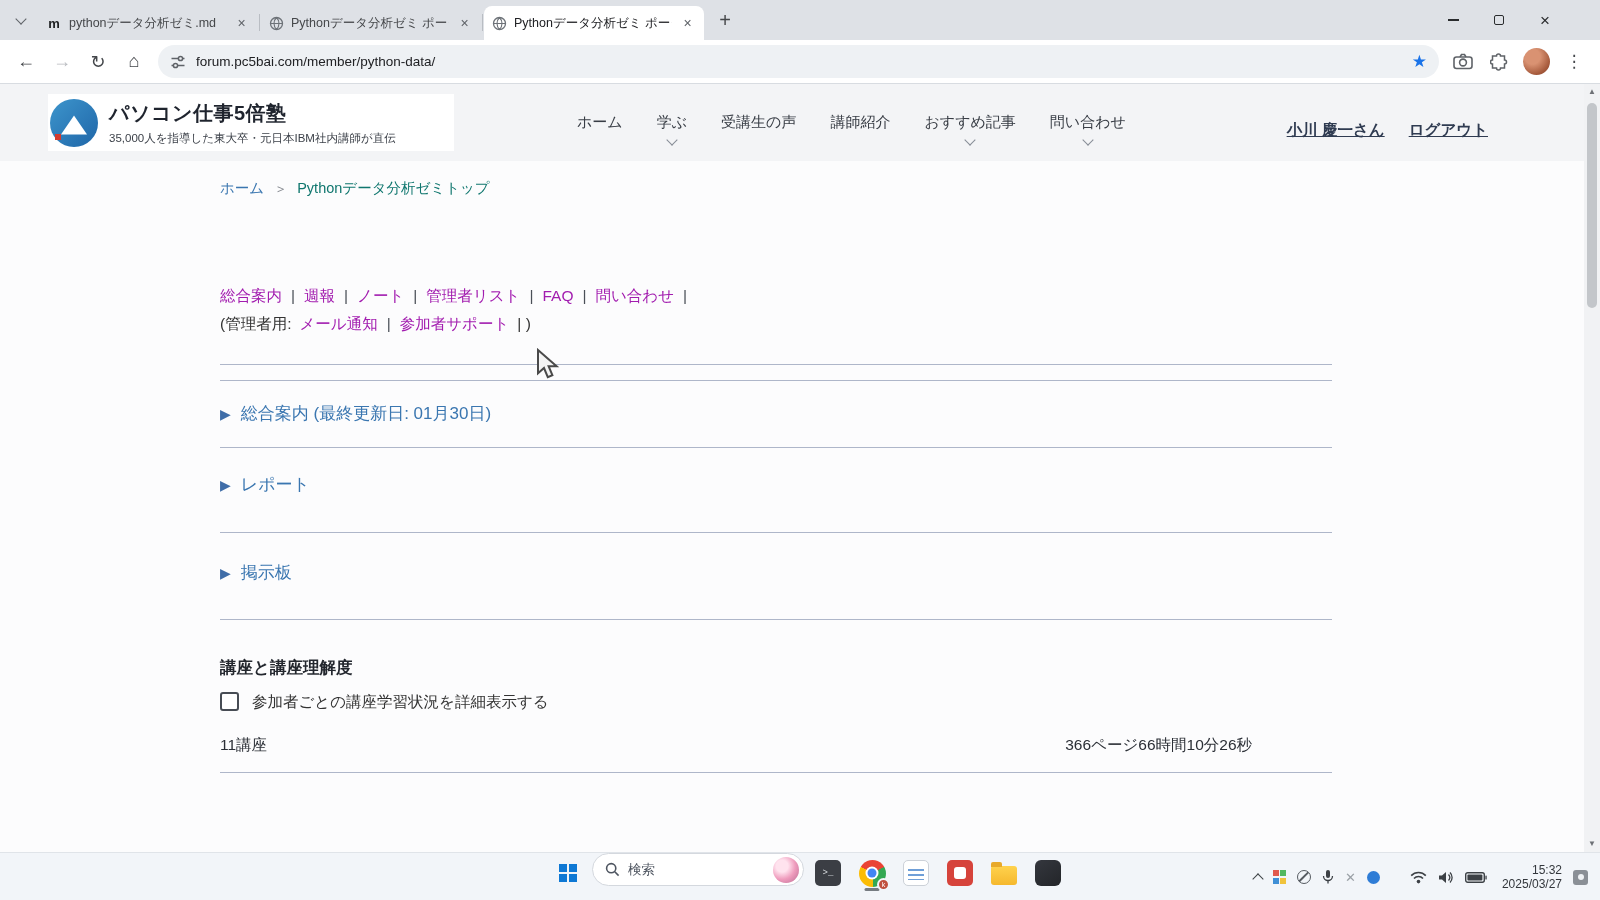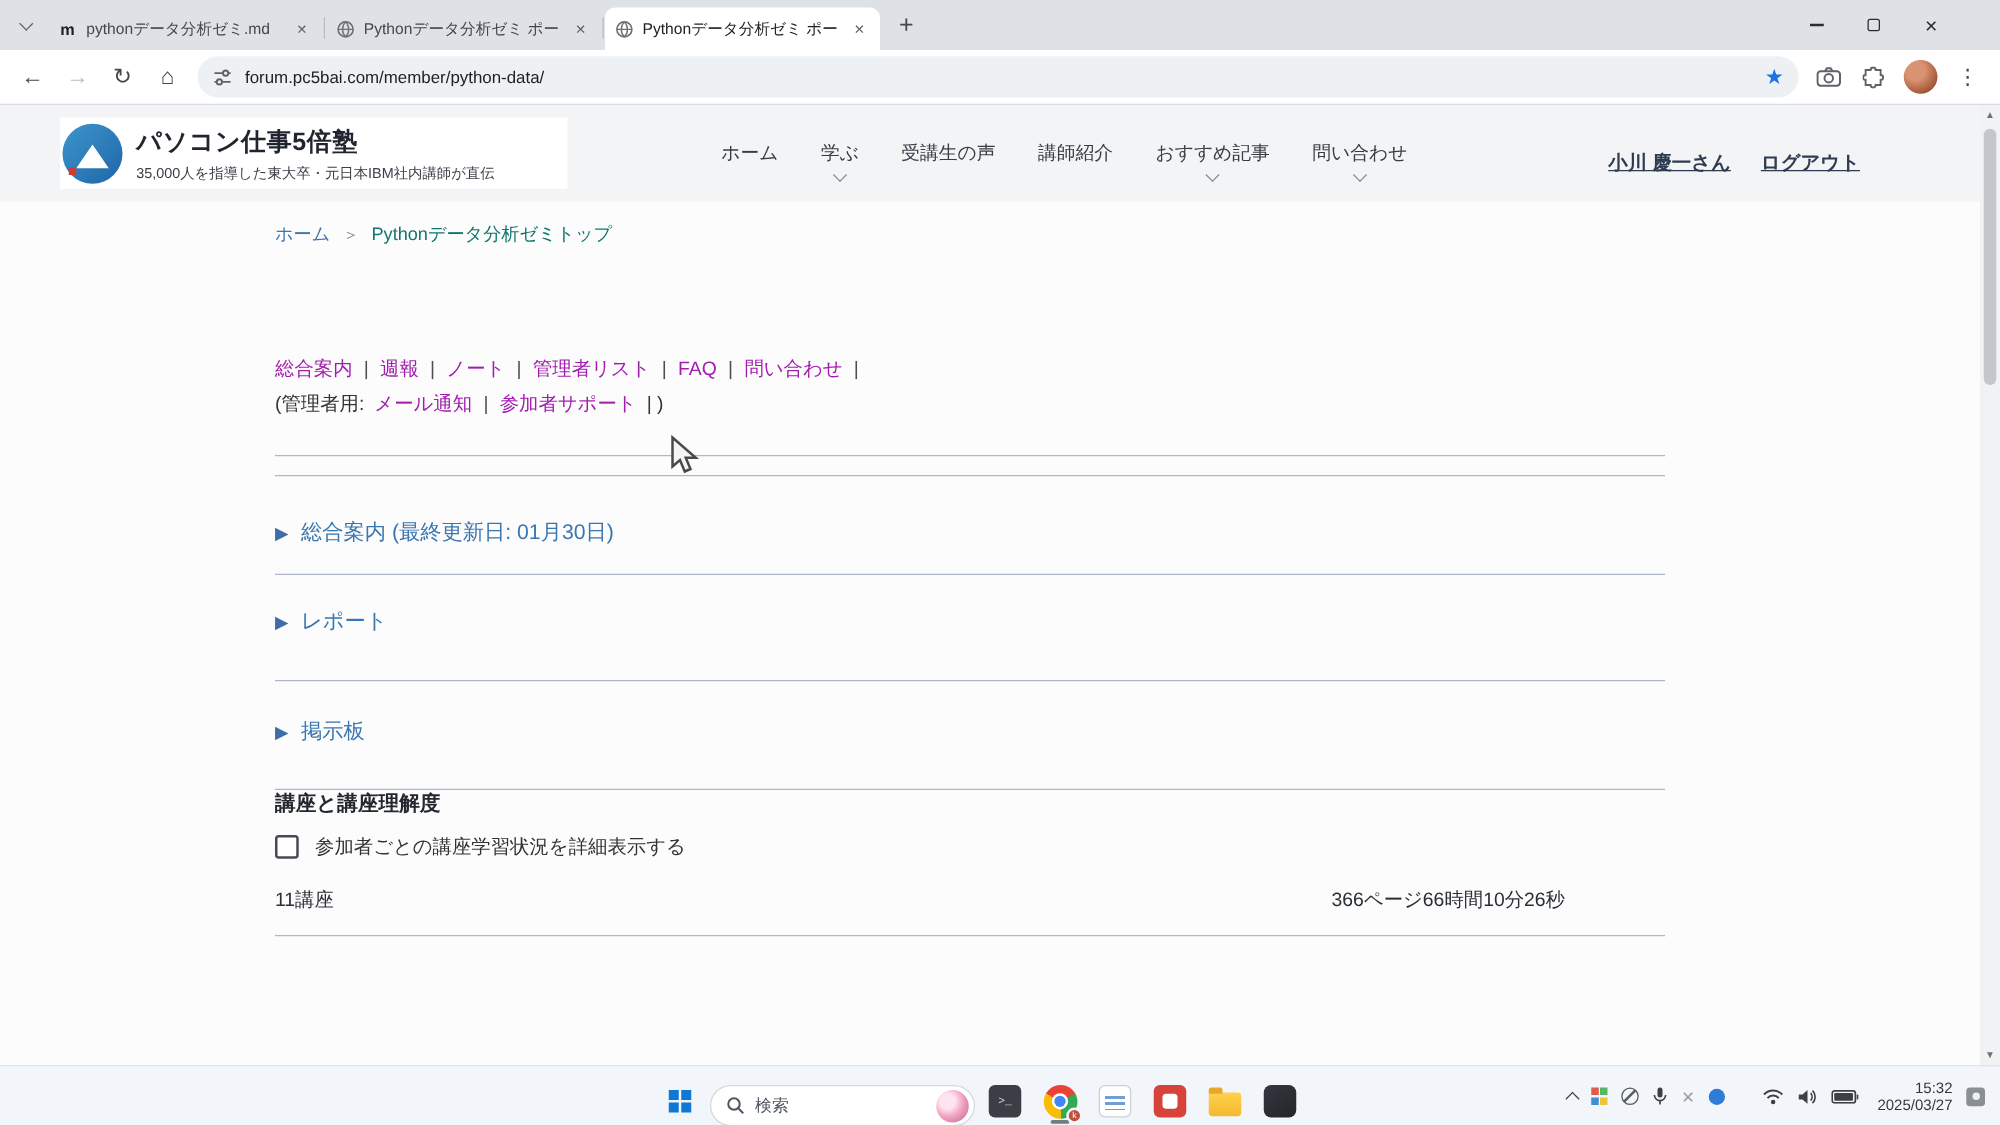--- a/index.html
+++ b/index.html
@@ -64,42 +64,42 @@
   a.qlink { color: #a21caf; text-decoration: none; }
   .sep { margin: 0 9px; color: #4a4f57; }
   .plain { color: #333; }
   .prefix { margin-right: 8px; }
 
   .hr { border: none; border-top: 1px solid #aeb6c9; height: 0; }
   .hr1 { margin-top: 27px; }
   .hr2 { margin-top: 15px; }
 
   .section-row { border-bottom: 1px solid #aeb6c9; font-size: 17px; line-height: 26px; }
-  .section-row.s1 { padding: 32px 0 20px; }
+  .section-row.s1 { padding: 20px 0 20px; }
   .section-row.s2 { padding: 24px 0 34px; }
   .section-row.s3 { padding: 27px 0 33px; }
   .tri { color: #3f6da8; font-size: 14px; margin-right: 10px; }
   a.sec-title { color: #3a76b0; text-decoration: none; }
 
-  .course-head { font-size: 16.5px; font-weight: bold; color: #23272e; line-height: 23px; }
+  .course-head { margin-top: 36px; font-size: 16.5px; font-weight: bold; color: #23272e; line-height: 23px; }
   .chk-row { margin-top: 12px; display: flex; align-items: center; gap: 13px; line-height: 21px; cursor: pointer; }
   .chk-box { appearance: none; -webkit-appearance: none; width: 19px; height: 19px; border: 2px solid #474c54; border-radius: 3px; background: #fff; flex-shrink: 0; }
   .stats-row { margin-top: 22px; display: flex; justify-content: space-between; padding-right: 80px; color: #2b2f36; line-height: 21px; }
   .hr-bottom { margin-top: 17px; }
 
   
   .scrollbar { position: absolute; top: 0; right: 0; width: 16px; height: 768px; background: #f1f2f4; }
   .sb-arrow { position: absolute; left: 0; width: 16px; height: 16px; color: #6e7176; font-size: 8px; text-align: center; line-height: 16px; }
   .sb-arrow.up { top: 0; }
   .sb-arrow.down { bottom: 0; }
   .sb-thumb { position: absolute; top: 19px; left: 3px; width: 10px; height: 205px; background: #c3c6ca; border-radius: 5px; }
 
   
   .taskbar { position: absolute; left: 0; bottom: 0; width: 1600px; height: 48px; background: #f2f5f9; border-top: 1px solid #e0e4e9; }
-  .tb-center { position: absolute; left: 524px; top: 0; height: 48px; display: flex; align-items: flex-end; gap: 4px; }
+  .tb-center { position: absolute; left: 548px; top: 0; height: 48px; display: flex; align-items: flex-start; gap: 4px; }
   .tb-btn { width: 40px; height: 40px; border-radius: 5px; display: flex; align-items: center; justify-content: center; position: relative; }
   .start-grid { display: grid; grid-template-columns: 8px 8px; grid-template-rows: 8px 8px; gap: 1.5px; }
   .start-grid span { background: #0e78d4; }
   .tb-search { width: 212px; height: 33px; background: #fff; border: 1px solid #d4d8de; border-radius: 17px; display: flex; align-items: center; padding: 0 4px 0 12px; gap: 8px; color: #4e5560; font-size: 13.5px; }
   .tb-search .grow { flex: 1; }
   .search-bloom { width: 26px; height: 26px; border-radius: 50%; background: radial-gradient(circle at 35% 35%, #ffe3ee 0 25%, #ef9cbd 55%, #b86a92); flex-shrink: 0; }
 
   .ic-dark-app { width: 26px; height: 26px; border-radius: 5px; background: #3b3e44; color: #d6dade; font-family: "Liberation Mono", "DejaVu Sans Mono", monospace; font-size: 9px; display: flex; align-items: center; justify-content: center; }
   .ic-chrome { width: 27px; height: 27px; border-radius: 50%; background: conic-gradient(from -60deg, #ea4335 0 120deg, #34a853 120deg 240deg, #fbbc05 240deg 360deg); position: relative; }
   .ic-chrome::before { content: ""; position: absolute; left: 50%; top: 50%; transform: translate(-50%, -50%); width: 13px; height: 13px; border-radius: 50%; background: #fff; }

